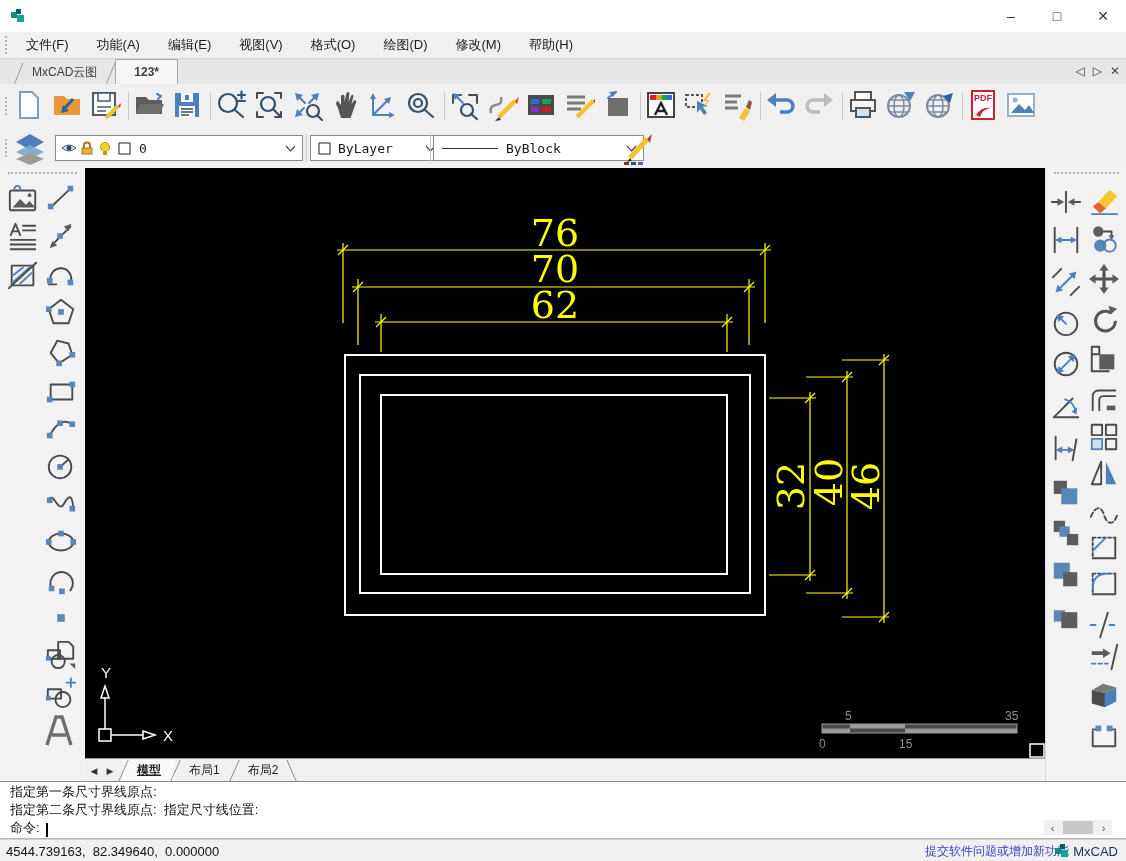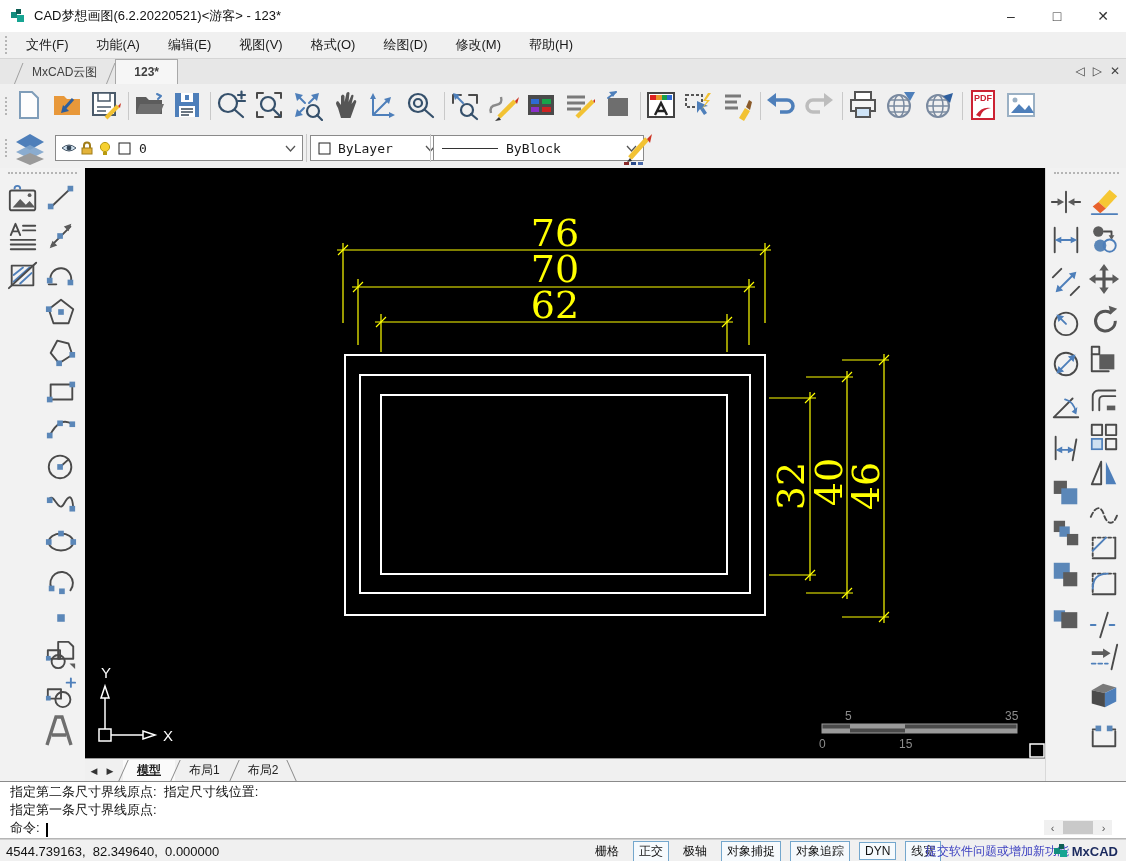--- a/index.html
+++ b/index.html
@@ -79,35 +79,34 @@
   .cmd-scroll .sc-btn{width:17px;height:15px;display:flex;align-items:center;justify-content:center;color:#555;font-size:11px}
   .cmd-scroll .sc-thumb{width:30px;height:13px;background:#c9c9c9;margin:0 2px}
   
   .statusbar{position:absolute;left:0;top:839px;width:1126px;height:22px;background:#f0f0f0;
              border-top:1px solid #d0d0d0;display:flex;align-items:center;font-size:12px}
   .coords{margin-left:6px;font-size:13px;color:#111;white-space:pre}
   .toggles{position:absolute;left:590px;display:flex;align-items:center;gap:9px}
   .toggle{padding:1px 5px;color:#111;white-space:nowrap}
   .toggle.boxed{border:1px solid #74a7cd;background:#f6fafd}
   .report-link{position:absolute;left:925px;color:#3a3ec0;white-space:nowrap}
-  .brand{position:absolute;right:8px;display:flex;align-items:center;gap:4px;font-weight:bold;
+  .brand{position:absolute;right:8px;display:flex;align-items:center;gap:4px;font-weight:normal;
          color:#1b2a5e;font-size:13px}
 </style>
 </head>
 <body>
 
 <div class="titlebar">
   <span style="margin-left:10px">
     <svg width="16" height="16" viewBox="0 0 16 16">
         <rect x="1" y="4" width="6" height="6" fill="#128d7e"></rect>
         <rect x="6" y="1" width="5" height="5" fill="#0d5f55"></rect>
         <rect x="7" y="7" width="7" height="7" fill="#17a593"></rect>
       </svg>
   </span>
-  <span class="app-title">CAD梦想画图(6.2.20220521)&lt;游客&gt; - 123*</span>
   <div class="win-controls">
     <span class="win-btn">–</span>
     <span class="win-btn">□</span>
     <span class="win-btn">✕</span>
   </div>
 </div>
 
 <div class="menubar">
   <span class="grip-v"></span>
   <span class="menu-item">文件(F)</span>
@@ -795,44 +794,35 @@
   <span class="sbtn" style="left:41px;top:550px">
       <svg width="32" height="32" viewBox="0 0 34 34">
         <path class="k" d="M5 13 V29 H29 V13 M5 11 h6 M23 11 h6" stroke-width="1.8"></path>
         <rect class="g" x="8" y="7" width="6" height="6"></rect>
         <rect class="g" x="20" y="7" width="6" height="6"></rect>
       </svg>
     </span>
 </div>
 
 <div class="cmd">
+  <div class="hist">指定第一条尺寸界线原点:</div>
   <div class="hist">指定第二条尺寸界线原点:  指定尺寸线位置:</div>
-  <div class="hist">指定第一条尺寸界线原点:</div>
   <div class="promptline">
     <span>命令:</span>
     <span class="caret"></span>
   </div>
   <div class="cmd-scroll">
     <span class="sc-btn">‹</span>
     <span class="sc-thumb"></span>
     <span class="sc-btn">›</span>
   </div>
 </div>
 
 <div class="statusbar">
   <span class="coords">4544.739163,  82.349640,  0.000000</span>
-  <div class="toggles">
-    <span class="toggle">栅格</span>
-    <span class="toggle boxed">正交</span>
-    <span class="toggle">极轴</span>
-    <span class="toggle boxed">对象捕捉</span>
-    <span class="toggle boxed">对象追踪</span>
-    <span class="toggle boxed">DYN</span>
-    <span class="toggle boxed">线宽</span>
-  </div>
   <span class="report-link">提交软件问题或增加新功能</span>
   <span class="brand">
     <svg width="14" height="14" viewBox="0 0 14 14">
         <rect x="0" y="4" width="6" height="6" fill="#128d7e"></rect>
         <rect x="5" y="0" width="5" height="5" fill="#0d5f55"></rect>
         <rect x="6" y="6" width="7" height="7" fill="#17a593"></rect>
       </svg>
     <span>MxCAD</span>
   </span>
 </div>

